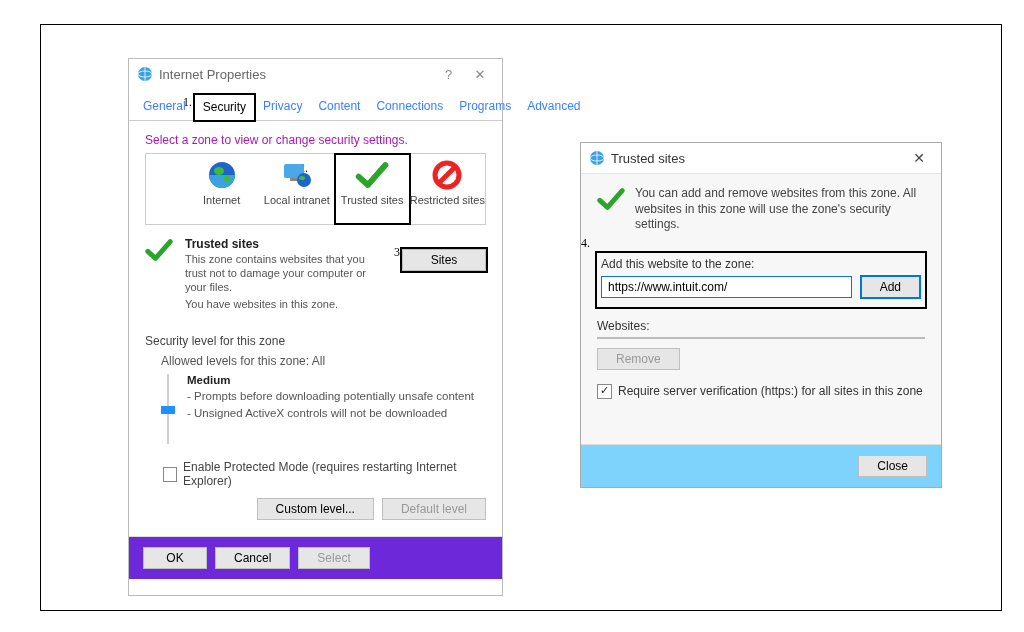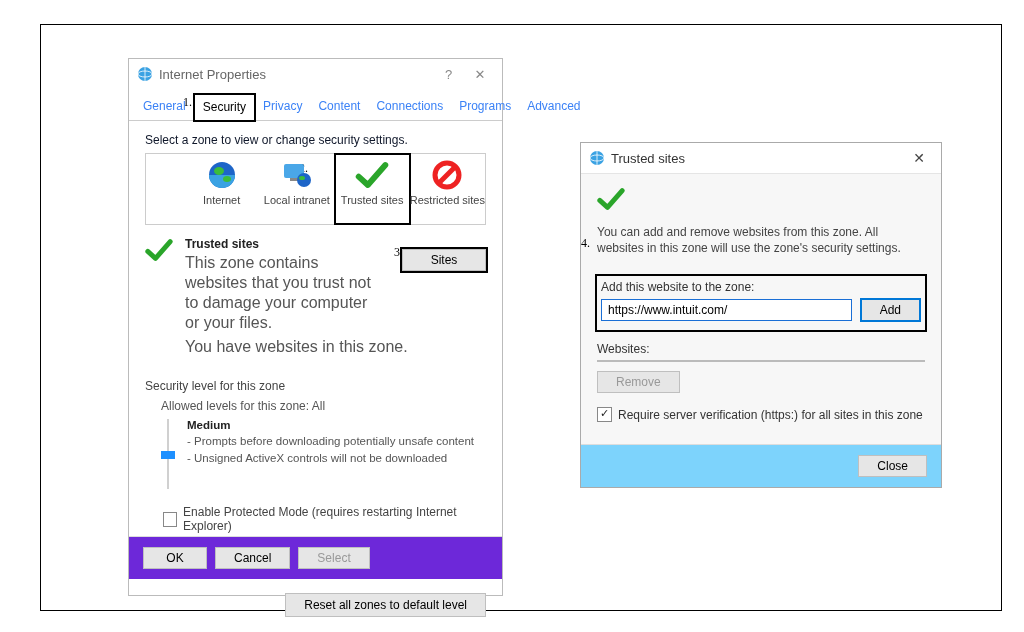--- a/index.html
+++ b/index.html
@@ -70,21 +70,21 @@
     border: 1px solid #ccc;
     border-bottom: 1px solid #fff;
     background: #fff;
     color: #000;
   }
   .tab.callout { outline: 2px solid #000; outline-offset: -1px; }
 
   .props-body {
     padding: 12px 16px 10px 16px;
   }
-  .zone-label { color: #0f172a; margin-bottom: 6px; }
+  .zone-label { color: #a21caf; margin-bottom: 6px; }
 
   .zone-box {
     border: 1px solid #ccc;
     display: flex;
     height: 70px;
     padding-left: 38px;
   }
   .zone-item {
     flex: 1;
     text-align: center;
@@ -99,21 +99,21 @@
   .zone-item .lbl { margin-top: 2px; }
 
   .zone-desc {
     display: flex;
     margin-top: 12px;
     gap: 10px;
   }
   .zone-desc .check { width: 30px; }
   .zone-desc .txt { flex: 1; font-size: 12px; color: #333; }
   .zone-desc .txt .hdr { font-weight: bold; color: #222; margin-bottom: 2px; }
-  .zone-desc .txt p { margin: 0 0 4px 0; line-height: 1.25; color: #555; font-size: 16px; }
+  .zone-desc .txt p { margin: 0 0 4px 0; line-height: 1.25; color: #555; font-size: 11px; }
 
   .sites-btn-wrap {
     position: absolute;
     right: 16px; top: 190px;
     outline: 2px solid #000;
     padding: 0;
   }
   .btn {
     background: #e6e6e6;
     border: 1px solid #bfbfbf;
@@ -188,21 +188,21 @@
     left: 580px; top: 142px;
     width: 360px; height: 344px;
     background: #f7f7f7;
     border: 1px solid #aaa;
   }
   .dlg-trusted .titlebar { background: #fff; border-bottom: 1px solid #e5e5e5; }
   .dlg-trusted .title-text { color: #333; }
   .dlg-trusted .close-x { color: #444; font-size: 14px; width: 28px; text-align: center; }
 
   .trusted-body { padding: 12px 16px; position: relative; }
-  .trusted-intro { display: flex; gap: 10px; flex-direction: column; }
+  .trusted-intro { display: flex; gap: 10px; }
   .trusted-intro .txt { flex: 1; font-size: 12px; color: #444; line-height: 1.3; }
 
   .field-block { margin-top: 20px; outline: 2px solid #000; padding: 4px 4px 8px 4px; }
   .field-block .fl { font-size: 12px; color: #333; margin-bottom: 4px; }
   .field-row { display: flex; gap: 8px; align-items: center; }
   .txt-input {
     flex: 1;
     border: 1px solid #1a6fd6;
     padding: 3px 6px;
     font-size: 12px;

